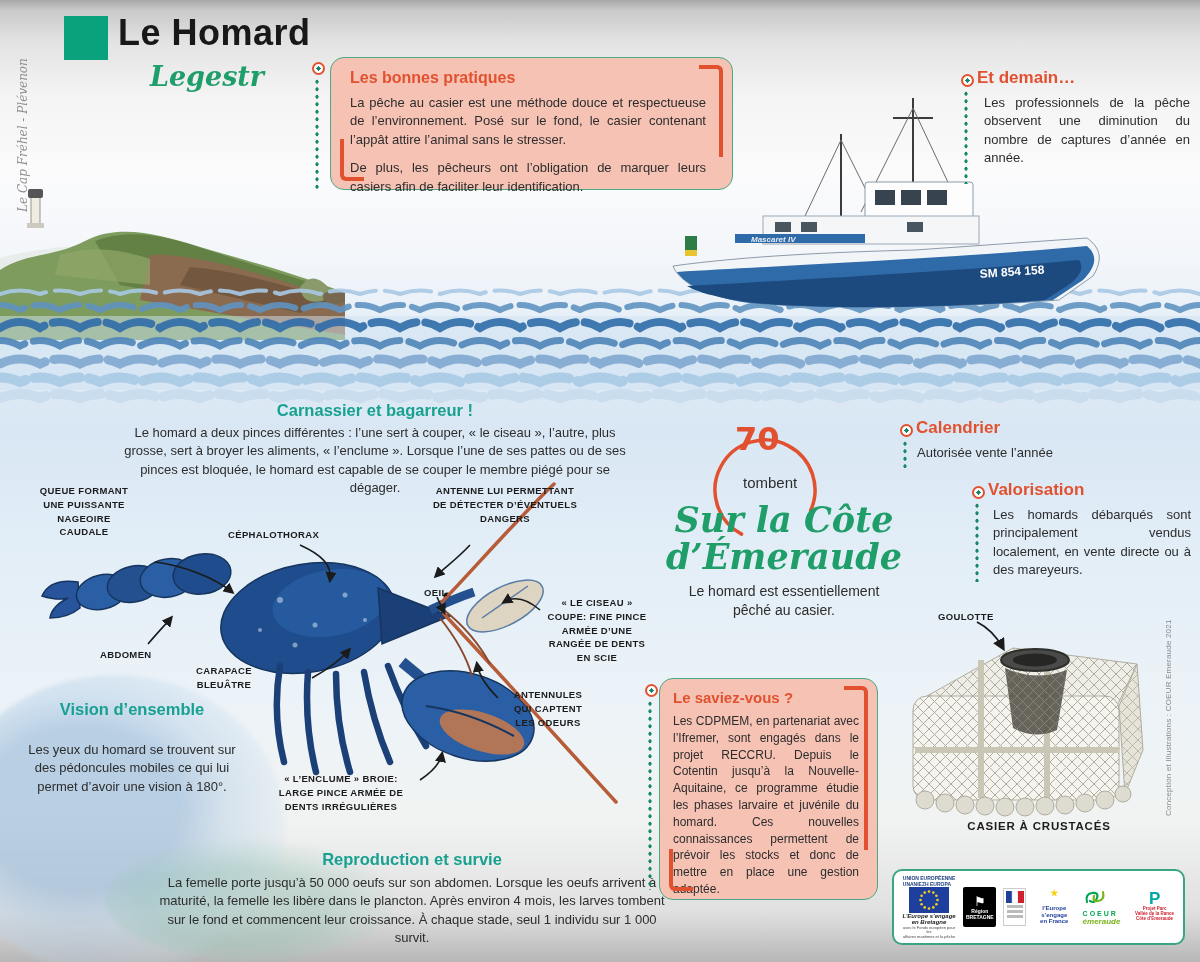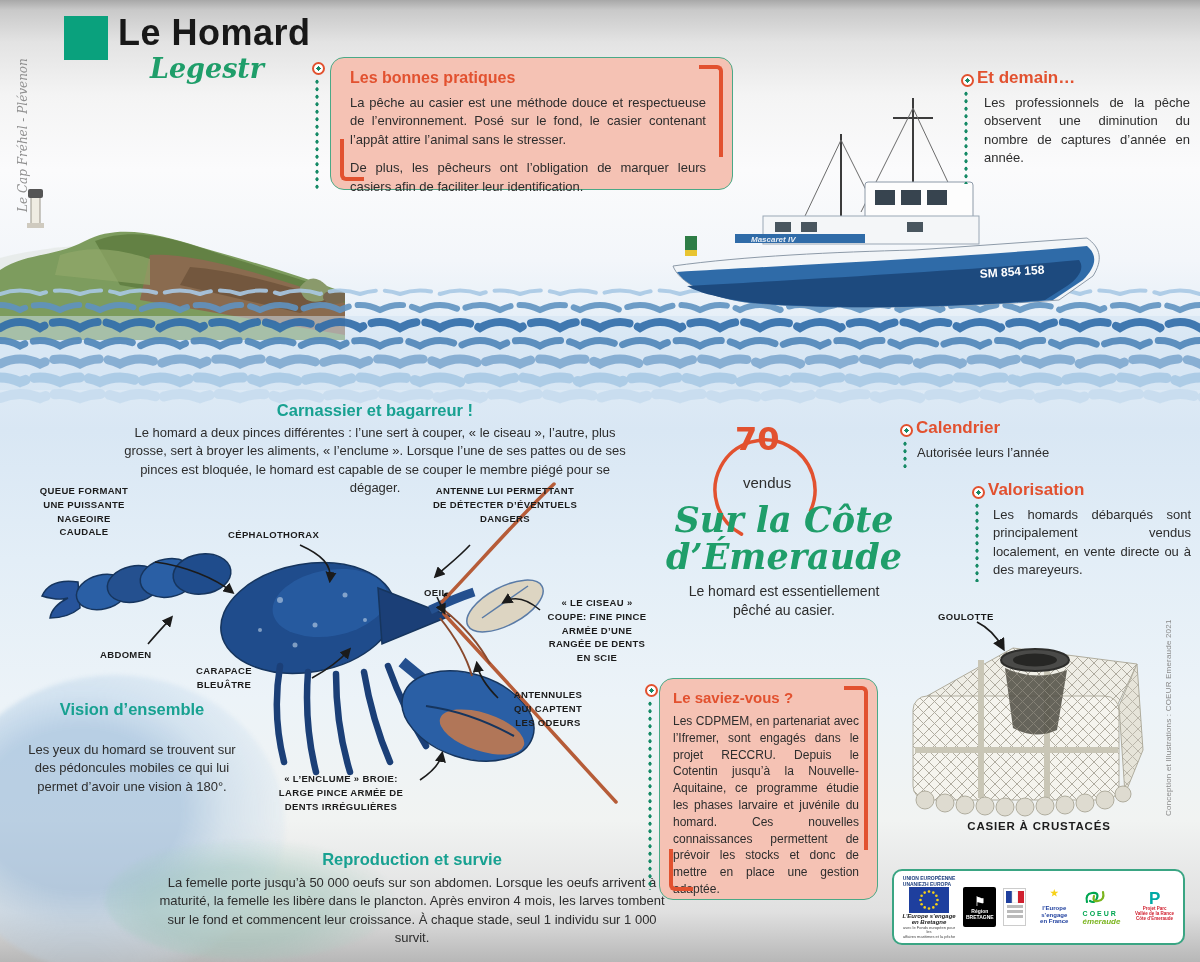--- a/index.html
+++ b/index.html
@@ -118,21 +118,21 @@
     <rect x="80" y="144" width="130" height="9" fill="#2f6ba8"></rect>
     <path d="M18 176 C90 166 180 162 260 160 L432 148 C446 158 448 170 438 186 L404 210 C300 218 160 220 90 212 C50 206 24 192 18 176 Z" fill="#f2f5f8" stroke="#8d9aa8"></path>
     <path d="M22 182 C120 176 300 168 432 156 C444 166 440 178 428 190 L398 210 C290 219 150 220 88 212 C52 206 30 194 22 182 Z" fill="#2f6ba8"></path>
     <path d="M32 196 C140 190 320 180 424 170 C430 178 424 188 412 196 L390 210 C280 219 150 219 92 212 C60 207 42 202 32 196 Z" fill="#1d4a7e"></path>
     <text x="325" y="188" fill="#fff" font-size="12" font-weight="bold" font-family="Liberation Sans, sans-serif" transform="rotate(-4 325 188)">SM 854 158</text>
     <text x="96" y="152" fill="#e8eef5" font-size="8" font-style="italic" font-weight="bold" font-family="Liberation Sans, sans-serif">Mascaret IV</text>
   </svg>
 
   <div class="abs" style="left:64px;top:16px;width:44px;height:44px;background:#0aa17d"></div>
   <div class="abs" style="left:118px;top:12px;font-size:36px;font-weight:700;color:#181818;letter-spacing:.5px">Le Homard</div>
-  <div class="abs script" style="left:118px;top:53px;width:178px;text-align:center;font-size:27px">Legestr</div>
+  <div class="abs script" style="left:118px;top:61px;width:178px;text-align:center;font-size:27px">Legestr</div>
   <div class="vcred" style="left:16px;top:212px;font-family:'DejaVu Serif',serif;font-style:italic;font-size:12px;color:#8f8f8f">Le Cap Fréhel - Plévenon</div>
   <div class="vcred" style="left:1164px;top:816px;font-size:8px;color:#8a8a8a;letter-spacing:.2px">Conception et Illustrations : COEUR Emeraude 2021</div>
 
   <span class="tmark" style="left:312px;top:62px"></span>
   <div class="dots" style="left:315px;top:78px;height:112px"></div>
   <div class="pinkbox" style="left:330px;top:57px;width:403px;height:133px">
     <div class="br-tr" style="height:88px"></div>
     <div class="br-bl"></div>
     <div class="btitle">Les bonnes pratiques</div>
     <p class="bt just" style="width:356px">La pêche au casier est une méthode douce et respectueuse de l’environnement. Posé sur le fond, le casier contenant l’appât attire l’animal sans le stresser.</p>
@@ -145,27 +145,27 @@
   <div class="abs bt just" style="left:984px;top:94px;width:206px">Les professionnels de la pêche observent une diminution du nombre de captures d’année en année.</div>
 
   <div class="abs bt ctr" style="left:118px;top:424px;width:514px">Le homard a deux pinces différentes : l’une sert à couper, « le ciseau », l’autre, plus grosse, sert à broyer les aliments, « l’enclume ». Lorsque l’une de ses pattes ou de ses pinces est bloquée, le homard est capable de se couper le membre piégé pour se dégager.</div>
   <div class="abs ht" style="left:120px;top:401px;width:510px">Carnassier et bagarreur !</div>
 
   <div class="abs" style="left:695px;top:418px;width:150px;height:145px">
     <svg class="abs" style="left:4px;top:6px" width="132" height="132" viewBox="0 0 132 132">
       <circle cx="66" cy="66" r="50" fill="none" stroke="#e2512f" stroke-width="3.5" stroke-linecap="round" stroke-dasharray="232 83" transform="rotate(118 66 66)"></circle>
     </svg>
     <div class="abs" style="left:40px;top:2px;font-size:32px;font-weight:700;color:#e2512f;font-family:'DejaVu Sans',sans-serif">70</div>
-    <div class="abs" style="left:48px;top:56px;font-size:15px;color:#2d2d2d">vendus</div>
+    <div class="abs" style="left:48px;top:56px;font-size:15px;color:#2d2d2d">tombent</div>
   </div>
 
   <span class="tmark" style="left:900px;top:424px"></span>
   <div class="dots" style="left:903px;top:440px;height:28px"></div>
   <div class="ho" style="left:916px;top:418px">Calendrier</div>
-  <div class="abs bt" style="left:917px;top:444px;width:240px">Autorisée leurs l’année</div>
+  <div class="abs bt" style="left:917px;top:444px;width:240px">Autorisée vente l’année</div>
 
   <span class="tmark" style="left:972px;top:486px"></span>
   <div class="dots" style="left:975px;top:502px;height:80px"></div>
   <div class="ho" style="left:988px;top:480px">Valorisation</div>
   <div class="abs bt just" style="left:993px;top:506px;width:198px">Les homards débarqués sont principalement vendus localement, en vente directe ou à des mareyeurs.</div>
 
   <div class="abs" style="left:650px;top:502px;width:268px;text-align:center">
     <div class="script" style="font-size:35px;line-height:1.05">Sur la Côte</div>
     <div class="script" style="font-size:35px;line-height:1.05">d’Émeraude</div>
     <div class="bt ctr" style="margin-top:6px;font-size:14px;white-space:pre-line">Le homard est essentiellement

